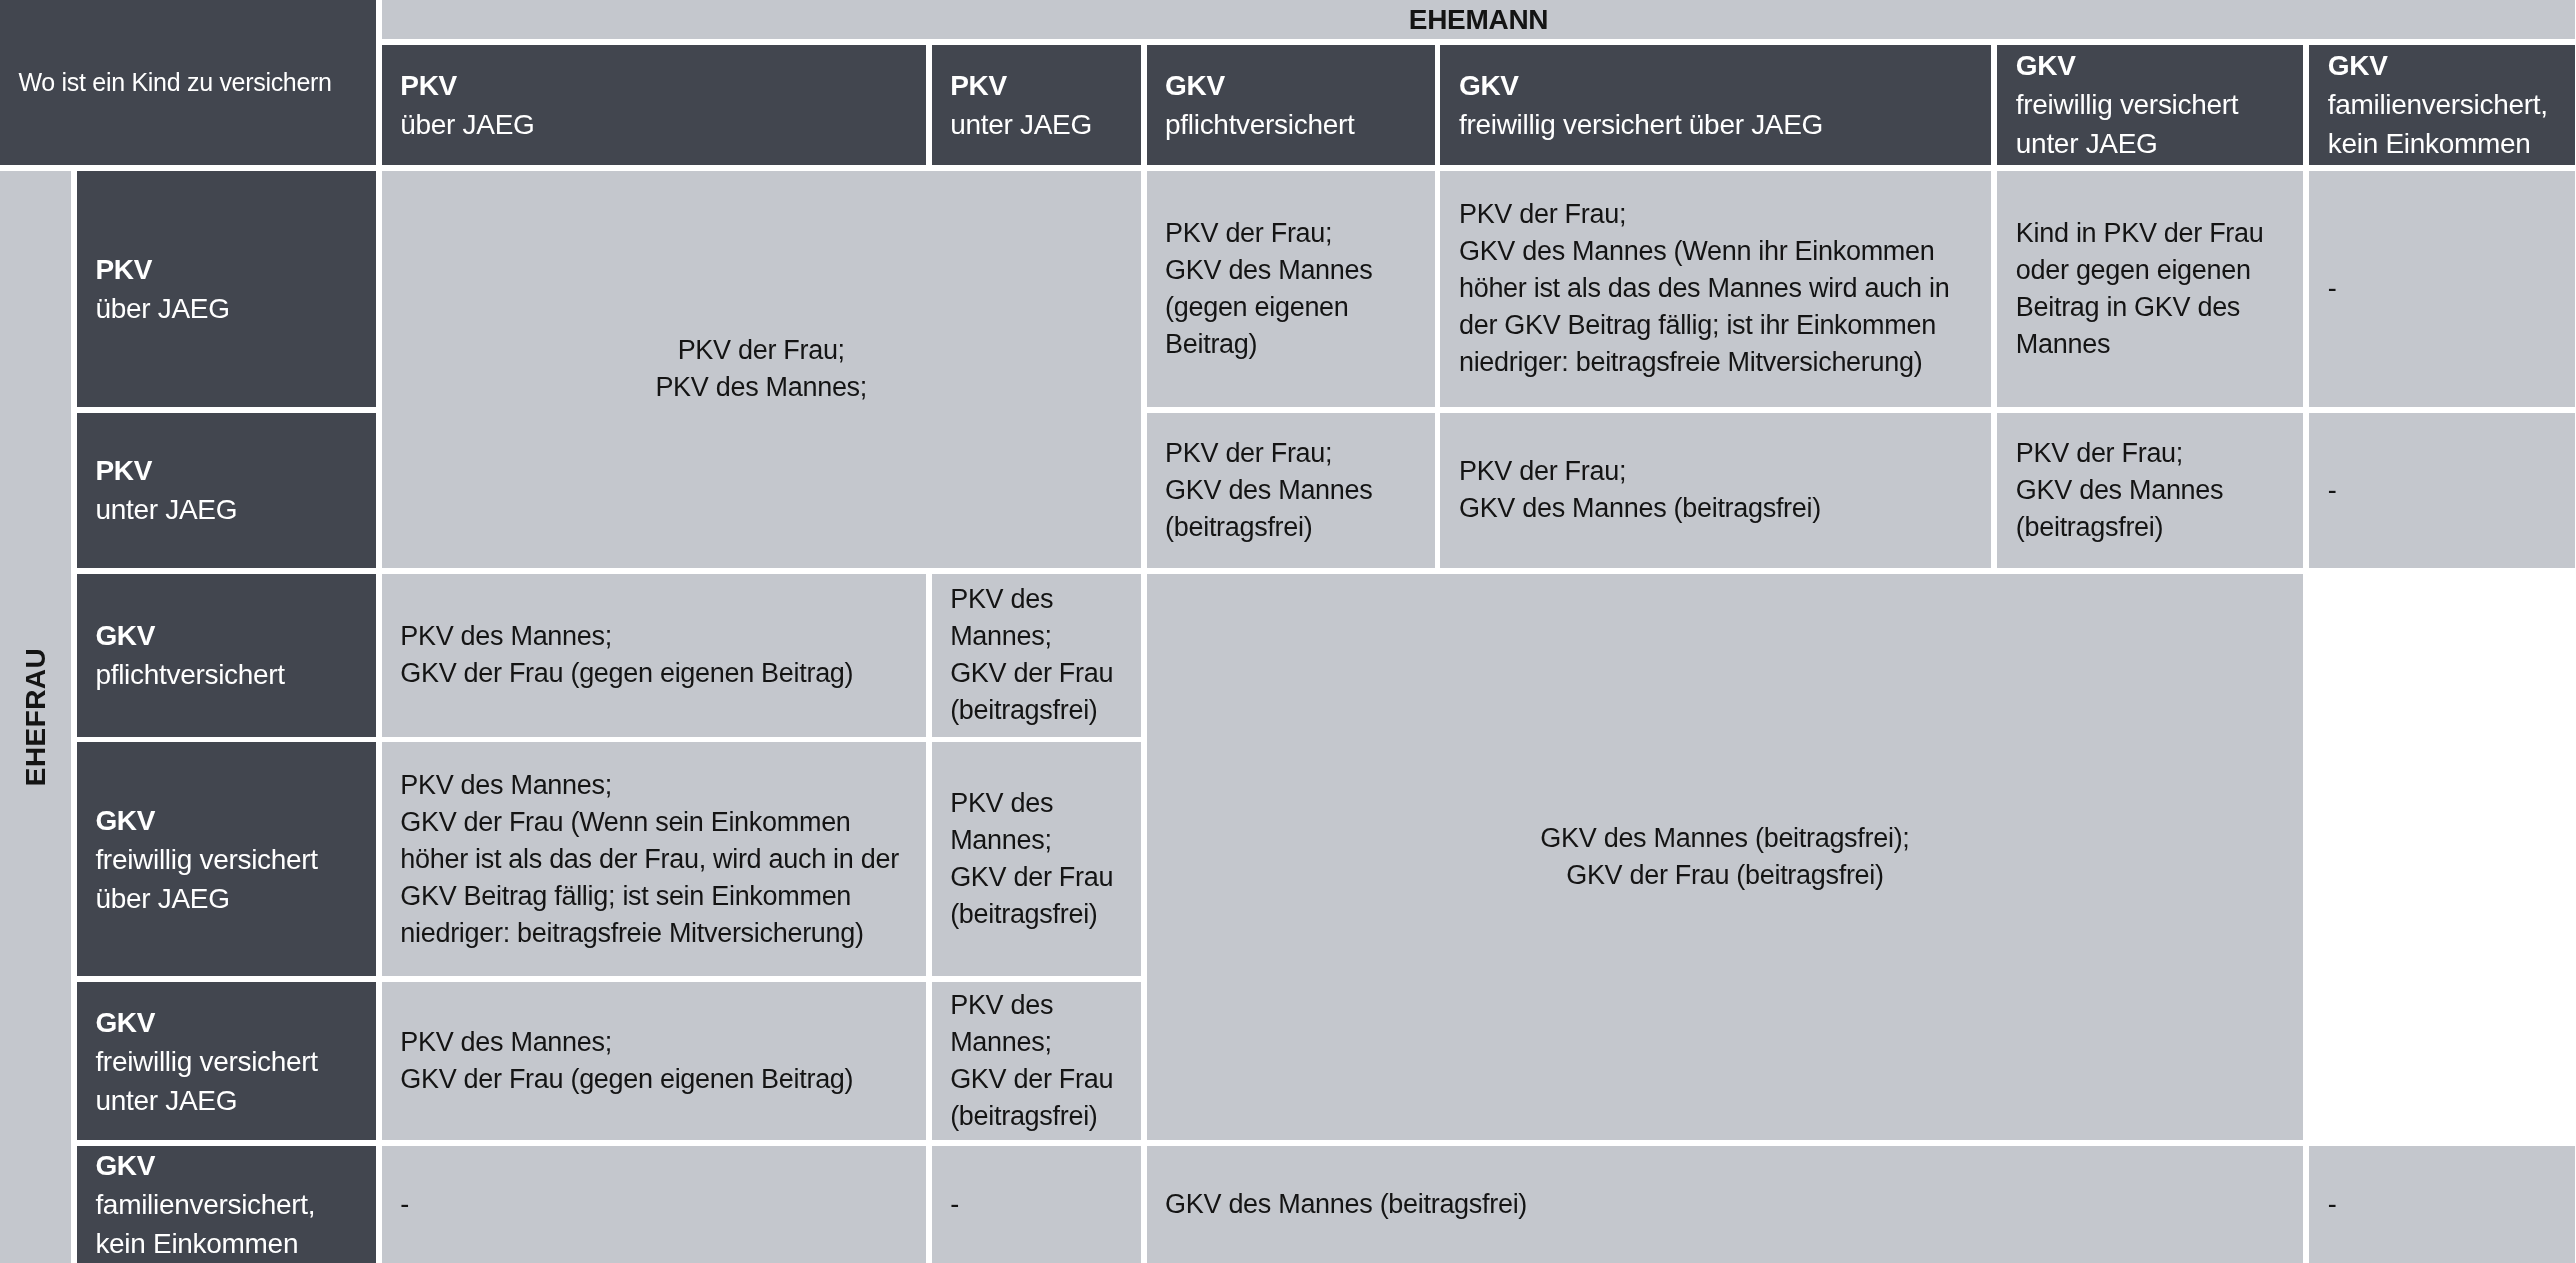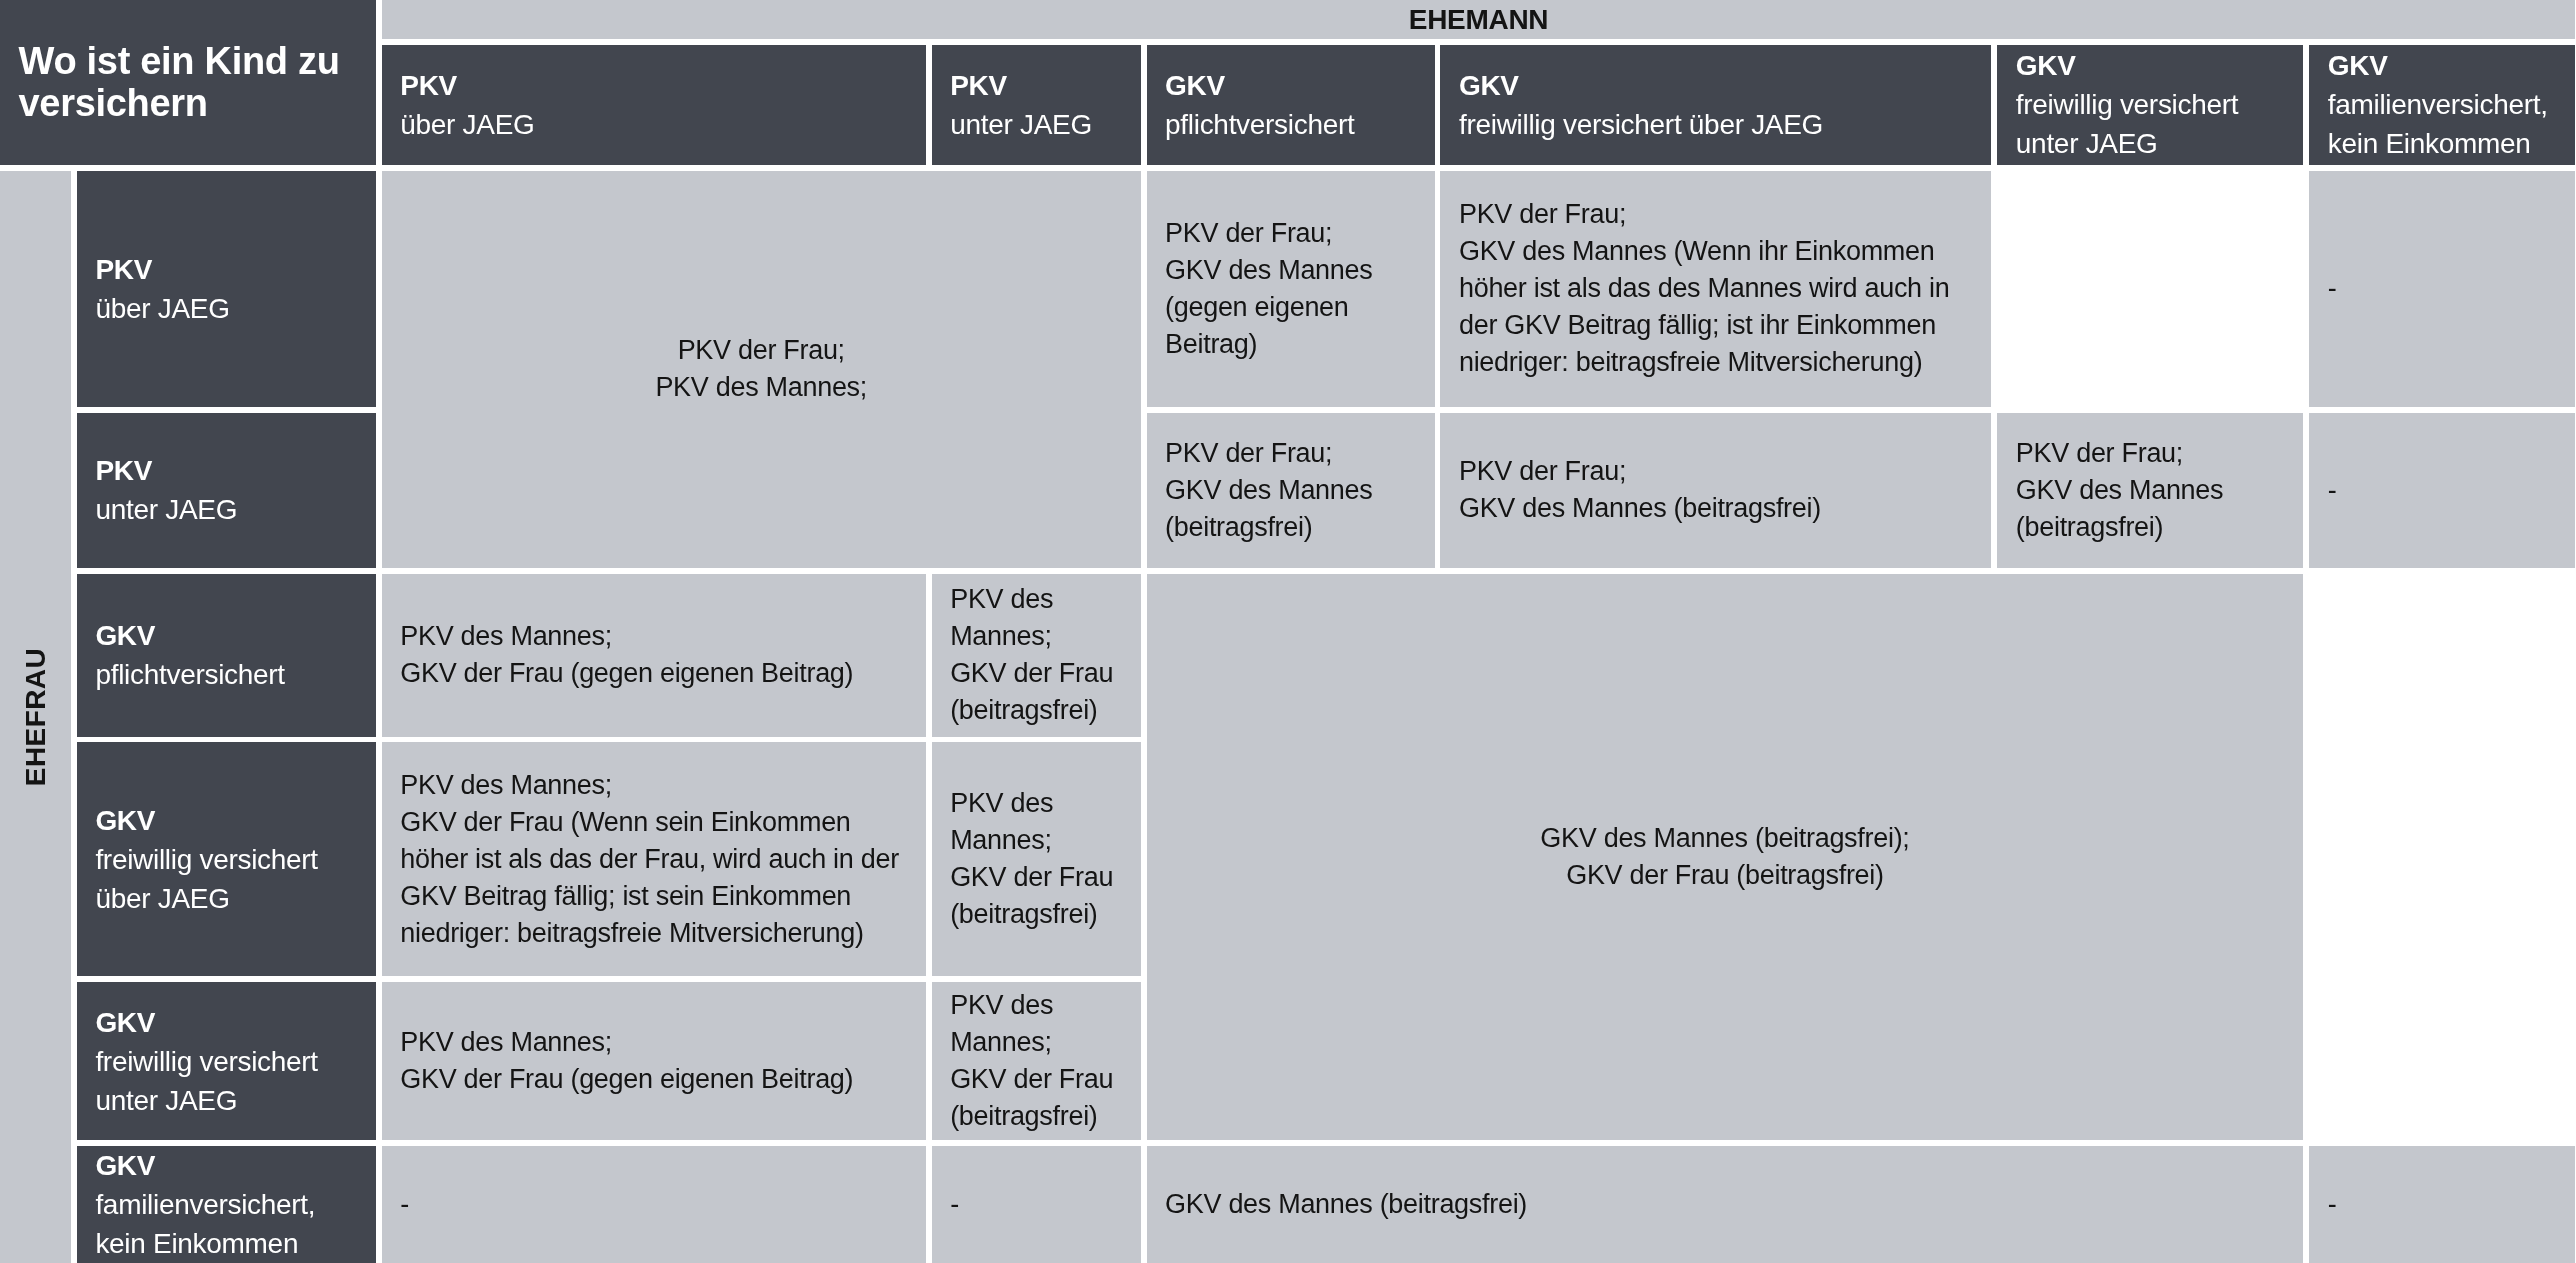--- a/index.html
+++ b/index.html
@@ -26,21 +26,21 @@
     color:var(--ink);
   }
   .cell{display:flex;align-items:center;overflow:hidden;}
   .dark{background:var(--dark);color:var(--inverse);}
   .light{background:var(--light);color:var(--ink);}
   .tx{white-space:pre-line;}
   .pad{padding:6.7px 13.4px 6.7px 18.5px;}
   .center{justify-content:center;text-align:center;}
   .center .tx{padding:0 8.4px;}
   
-  .title-cell{grid-area:1/1/3/3;font-weight:700;font-size:38px;line-height:42px;}
+  .title-cell{grid-area:1/1/3/3;font-weight:400;font-size:25px;line-height:42px;}
   .title-cell .tx{padding:0 25px 0 18.5px;}
   
   .husband-band{grid-area:1/3/2/9;justify-content:center;font-weight:700;font-size:28px;}
   
   .hdr{font-size:28px;line-height:39px;}
   .hdr .abbr{display:block;font-weight:700;}
   .hdr .desc{display:block;font-weight:400;white-space:pre-line;}
   
   .wife-strip{grid-area:3/1/9/2;justify-content:center;font-weight:700;font-size:28px;}
   .wife-strip .vtx{writing-mode:vertical-rl;transform:rotate(180deg);letter-spacing:0.4px;}
@@ -129,20 +129,23 @@
   </div>
 
   <div class="cell light pad r1c3">
     <div class="tx">PKV der Frau;
 GKV des Mannes (gegen eigenen Beitrag)</div>
   </div>
   <div class="cell light pad r1c4">
     <div class="tx">PKV der Frau;
 GKV des Mannes (Wenn ihr Einkommen höher ist als das des Mannes wird auch in der GKV Beitrag fällig; ist ihr Einkommen niedriger: beitragsfreie Mitversicherung)</div>
   </div>
+  <div class="cell light pad r1c5">
+    <div class="tx">Kind in PKV der Frau oder gegen eigenen Beitrag in GKV des Mannes</div>
+  </div>
   <div class="cell light pad r1c6">
     <div class="tx">-</div>
   </div>
 
   <div class="cell light pad r2c3">
     <div class="tx">PKV der Frau;
 GKV des Mannes (beitragsfrei)</div>
   </div>
   <div class="cell light pad r2c4">
     <div class="tx">PKV der Frau;

